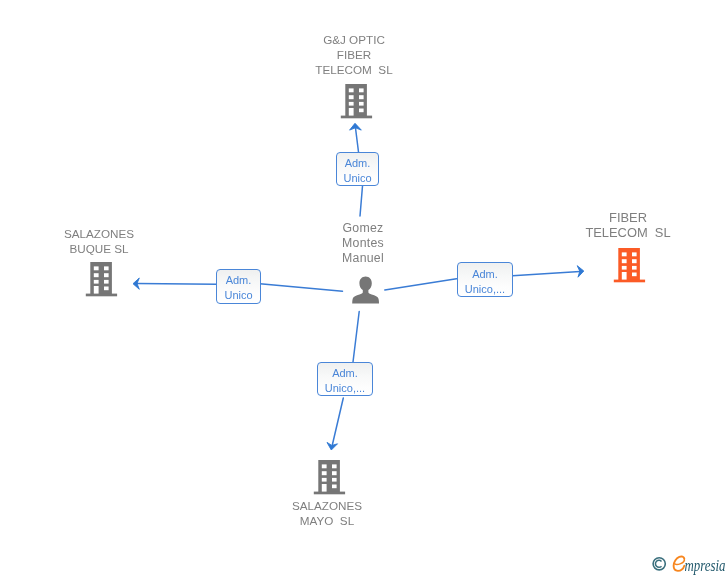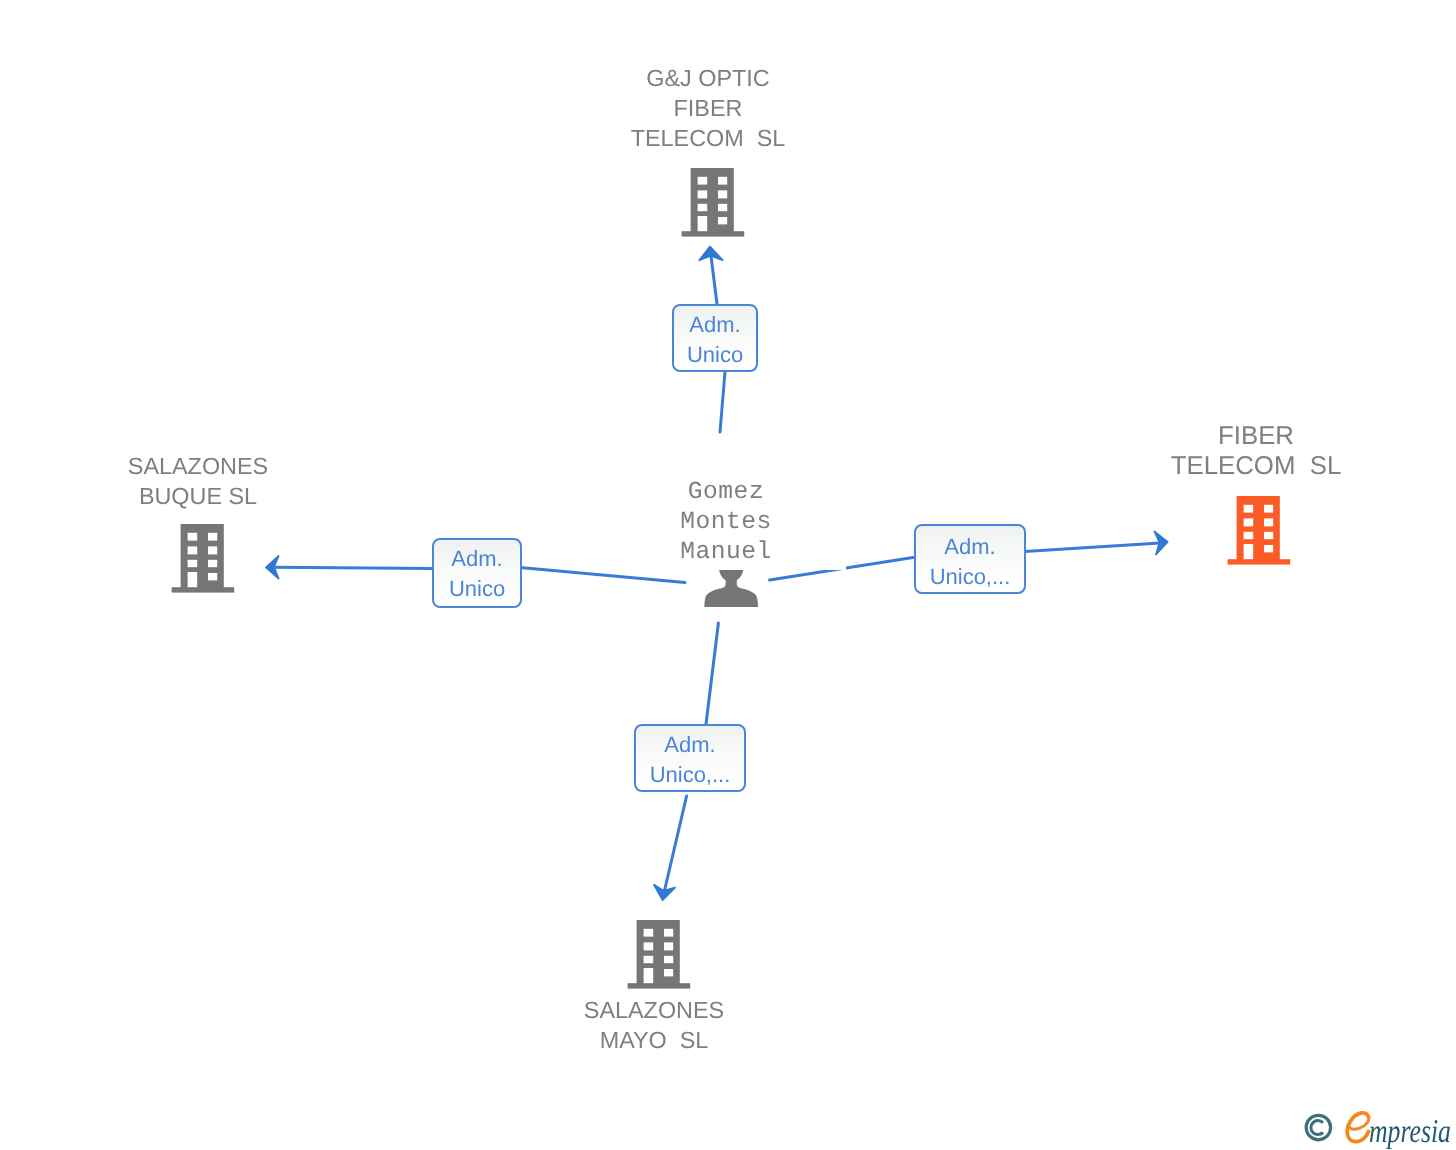--- a/index.html
+++ b/index.html
@@ -120,21 +120,21 @@
 
   <div class="node-label" style="left:294px;top:32px;width:120px;">G&amp;J OPTIC
 FIBER
 TELECOM  SL</div>
   <div class="node-label" style="left:39px;top:226px;width:120px;">SALAZONES
 BUQUE SL</div>
   <div class="node-label" style="left:568px;top:210px;width:120px;font-size:12.9px;line-height:15.2px;">FIBER
 TELECOM  SL</div>
   <div class="node-label" style="left:267px;top:498px;width:120px;">SALAZONES
 MAYO  SL</div>
-  <div class="node-label" style="left:303px;top:239px;width:120px;font-size:12.3px;letter-spacing:0.25px;font-family:Liberation Mono, monospace;">Gomez
+  <div class="node-label" style="left:303px;top:221px;width:120px;font-size:12.3px;letter-spacing:0.25px;">Gomez
 Montes
 Manuel</div>
 
   <div class="edge-box" style="left:336px;top:152px;width:43px;height:34px;">Adm.
 Unico</div>
   <div class="edge-box" style="left:216px;top:269px;width:45px;height:35px;padding-top:3px;">Adm.
 Unico</div>
   <div class="edge-box" style="left:457px;top:262px;width:56px;height:35px;">Adm.
 Unico,...</div>
   <div class="edge-box" style="left:317px;top:362px;width:56px;height:34px;">Adm.

